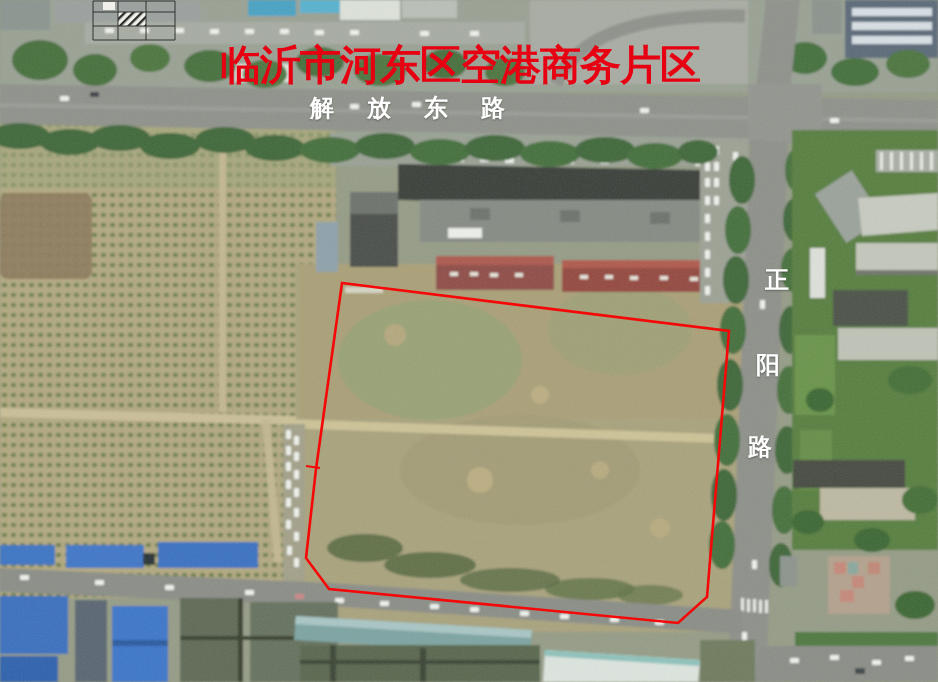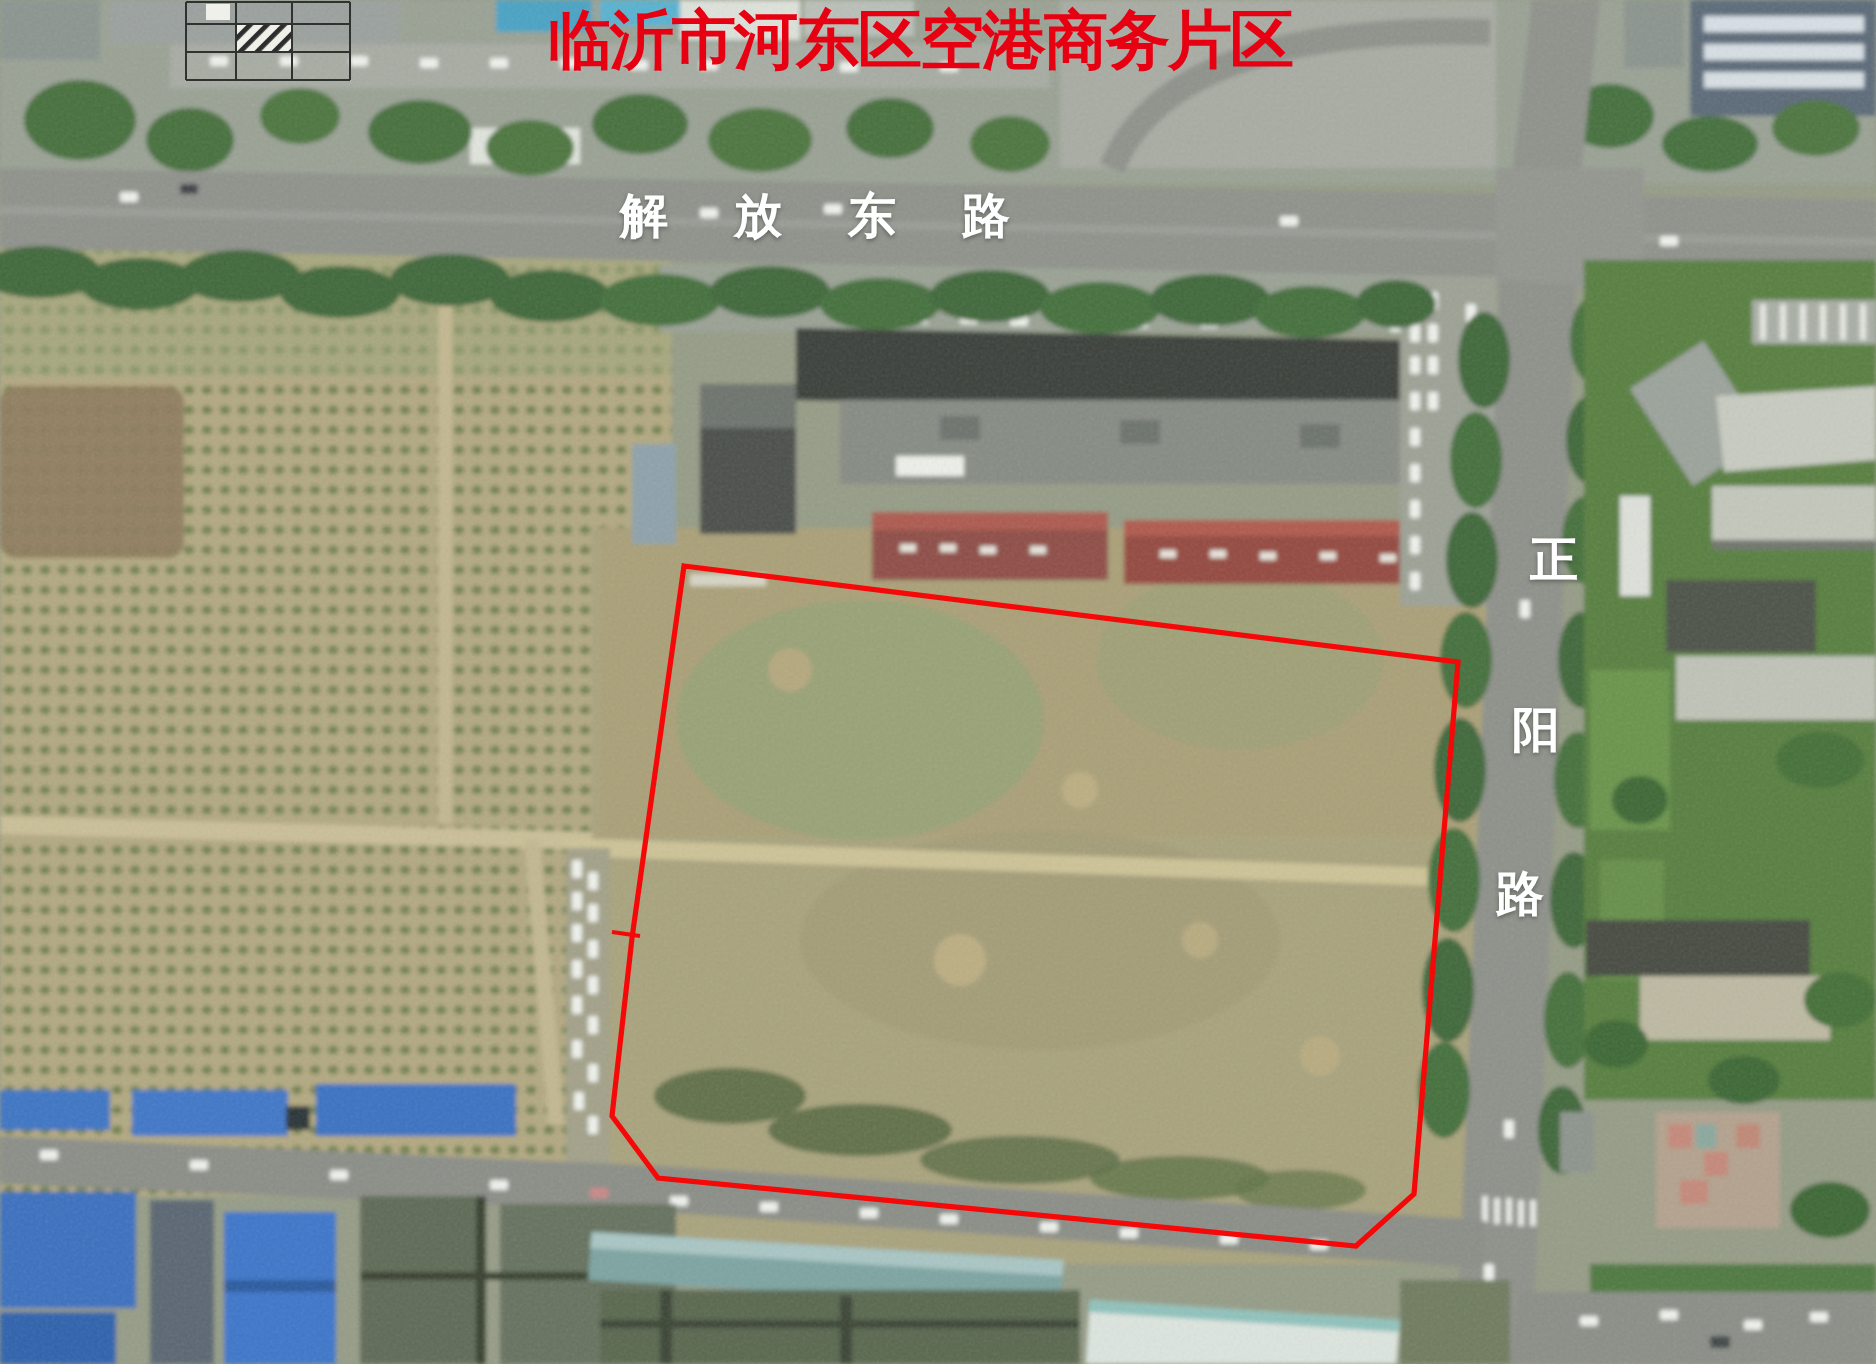--- a/index.html
+++ b/index.html
@@ -2,21 +2,21 @@
 <html><head>
 <meta charset="utf-8">
 <style>
   html,body{margin:0;padding:0;background:#222;}
   .stage{position:relative;width:938px;height:682px;overflow:hidden;
          font-family:"Liberation Sans","DejaVu Sans",sans-serif;background:#959c86;}
   .stage svg{position:absolute;left:0;top:0;}
   .overlay{position:absolute;left:0;top:0;width:938px;height:682px;pointer-events:none;}
   .title{position:absolute;left:130px;top:4px;width:660px;text-align:center;
          color:#e60012;font-weight:800;line-height:1.03;}
-  .title .l1{font-size:32px;letter-spacing:-1px;display:block;}
+  .title .l1{font-size:41px;letter-spacing:-1px;display:block;margin-top:40px;}
   .title .l2{font-size:40px;letter-spacing:-1px;display:block;}
   .h-road-label{position:absolute;left:310px;top:92px;font-size:24px;font-weight:700;
          color:#ffffff;letter-spacing:33px;white-space:nowrap;
          text-shadow:0 1px 2px rgba(30,40,30,.45);}
   .v-char{position:absolute;font-size:24px;font-weight:700;color:#ffffff;
          text-shadow:0 1px 2px rgba(30,40,30,.45);}
   .v-char.c0{left:765px;top:264px;}
   .v-char.c1{left:756px;top:349px;}
   .v-char.c2{left:748px;top:431px;}
   .boundary{fill:none;stroke:#f40808;stroke-width:2.6;stroke-linejoin:miter;}

